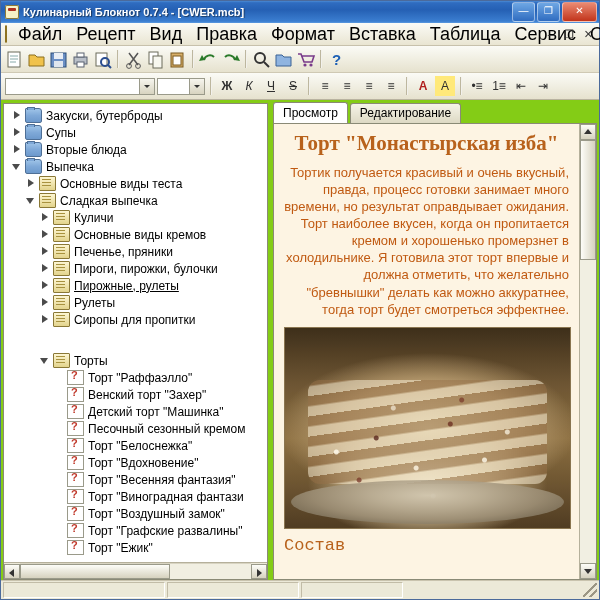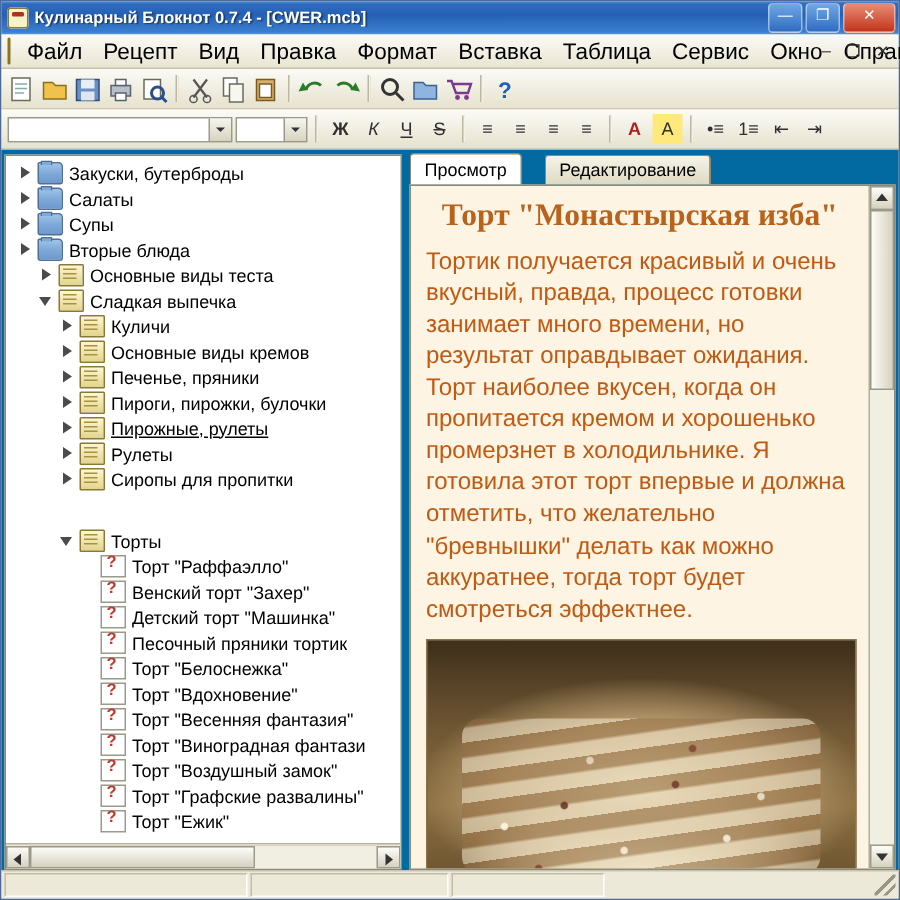--- a/index.html
+++ b/index.html
@@ -87,21 +87,21 @@
   }
   .menubar .mb-icon {
     width: 16px; height: 16px;
     margin: 0 4px 0 2px;
     background: radial-gradient(circle at 40% 35%, #fff6bf, #d9b23c);
     border: 1px solid #8d7220;
     border-radius: 3px;
   }
   .menu-item {
     padding: 3px 7px;
-    font-size: 15px;
+    font-size: 18px;
     color: #000;
     white-space: nowrap;
   }
   .menu-right {
     position: absolute;
     right: 4px;
     display: flex;
     gap: 6px;
     color: #333;
     font-size: 11px;
@@ -174,21 +174,21 @@
     font-size: 12px;
     display: flex;
     align-items: center;
     justify-content: center;
     color: #303030;
   }
   
   .main {
     flex: 1;
     display: flex;
-    background: #0369a1;
+    background: #84cc16;
     padding: 3px 2px 0 2px;
     box-sizing: border-box;
     min-height: 0;
   }
   .tree-pane {
     width: 263px;
     background: #fff;
     border: 1px solid #8a8a76;
     position: relative;
     overflow: hidden;
@@ -327,21 +327,21 @@
   .right-pane {
     flex: 1;
     display: flex;
     flex-direction: column;
     min-width: 0;
   }
   .tabstrip {
     height: 20px;
     display: flex;
     align-items: flex-end;
-    gap: 15px;
+    gap: 2px;
     flex: none;
   }
   .tab {
     height: 19px;
     padding: 0 9px;
     font-size: 12px;
     line-height: 19px;
     background: linear-gradient(to bottom,#f6f4e8,#ddd9c4);
     border: 1px solid #8a8a76;
     border-bottom: none;
@@ -372,23 +372,23 @@
   .rtitle {
     text-align: center;
     color: #b8621c;
     font-size: 21px;
     font-weight: bold;
     font-family: "Liberation Serif", serif;
     line-height: 1.12;
     margin: 2px 0 8px 0;
   }
   .rtext {
-    text-align: left;
+    text-align: right;
     color: #c05a12;
-    font-size: 16px;
+    font-size: 13px;
     line-height: 1.32;
     font-family: "Liberation Sans", sans-serif;
     margin-bottom: 9px;
   }
   .photo {
     width: 100%;
     height: 200px;
     border: 1px solid #8a7550;
     position: relative;
     overflow: hidden;
@@ -668,32 +668,32 @@
     <div class="tree-pane">
       <div class="tree-scroll" id="tree-container">
           <div class="tnode" style="padding-left: 6px;">
             <span class="exp closed"></span>
             <span class="ico folder"></span>
             <span class="lbl">Закуски, бутерброды</span>
           </div>
           <div class="tnode" style="padding-left: 6px;">
             <span class="exp closed"></span>
             <span class="ico folder"></span>
-            <span class="lbl">Салаты</span>
-          </div>
-          <div class="tnode" style="padding-left: 6px;">
-            <span class="exp closed"></span>
-            <span class="ico folder"></span>
             <span class="lbl">Супы</span>
           </div>
           <div class="tnode" style="padding-left: 6px;">
             <span class="exp closed"></span>
             <span class="ico folder"></span>
             <span class="lbl">Вторые блюда</span>
           </div>
+          <div class="tnode" style="padding-left: 6px;">
+            <span class="exp open"></span>
+            <span class="ico folder"></span>
+            <span class="lbl">Выпечка</span>
+          </div>
           <div class="tnode" style="padding-left: 20px;">
             <span class="exp closed"></span>
             <span class="ico book"></span>
             <span class="lbl">Основные виды теста</span>
           </div>
           <div class="tnode" style="padding-left: 20px;">
             <span class="exp open"></span>
             <span class="ico book"></span>
             <span class="lbl">Сладкая выпечка</span>
           </div>
@@ -748,21 +748,21 @@
             <span class="lbl">Венский торт "Захер"</span>
           </div>
           <div class="tnode" style="padding-left: 48px;">
             <span class="exp"></span>
             <span class="ico recipe"></span>
             <span class="lbl">Детский торт "Машинка"</span>
           </div>
           <div class="tnode" style="padding-left: 48px;">
             <span class="exp"></span>
             <span class="ico recipe"></span>
-            <span class="lbl">Песочный пряники тортик</span>
+            <span class="lbl">Песочный сезонный кремом</span>
           </div>
           <div class="tnode" style="padding-left: 48px;">
             <span class="exp"></span>
             <span class="ico recipe"></span>
             <span class="lbl">Торт "Белоснежка"</span>
           </div>
           <div class="tnode" style="padding-left: 48px;">
             <span class="exp"></span>
             <span class="ico recipe"></span>
             <span class="lbl">Торт "Вдохновение"</span>

